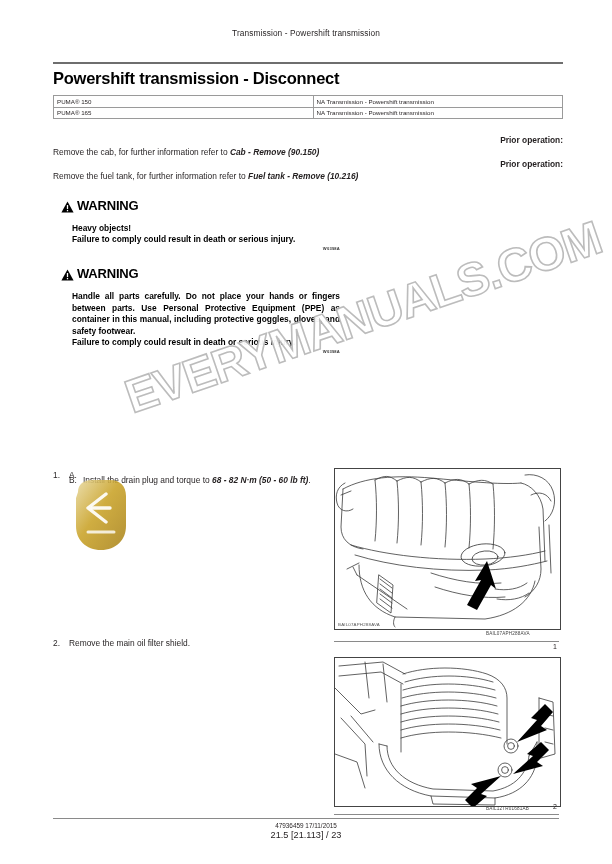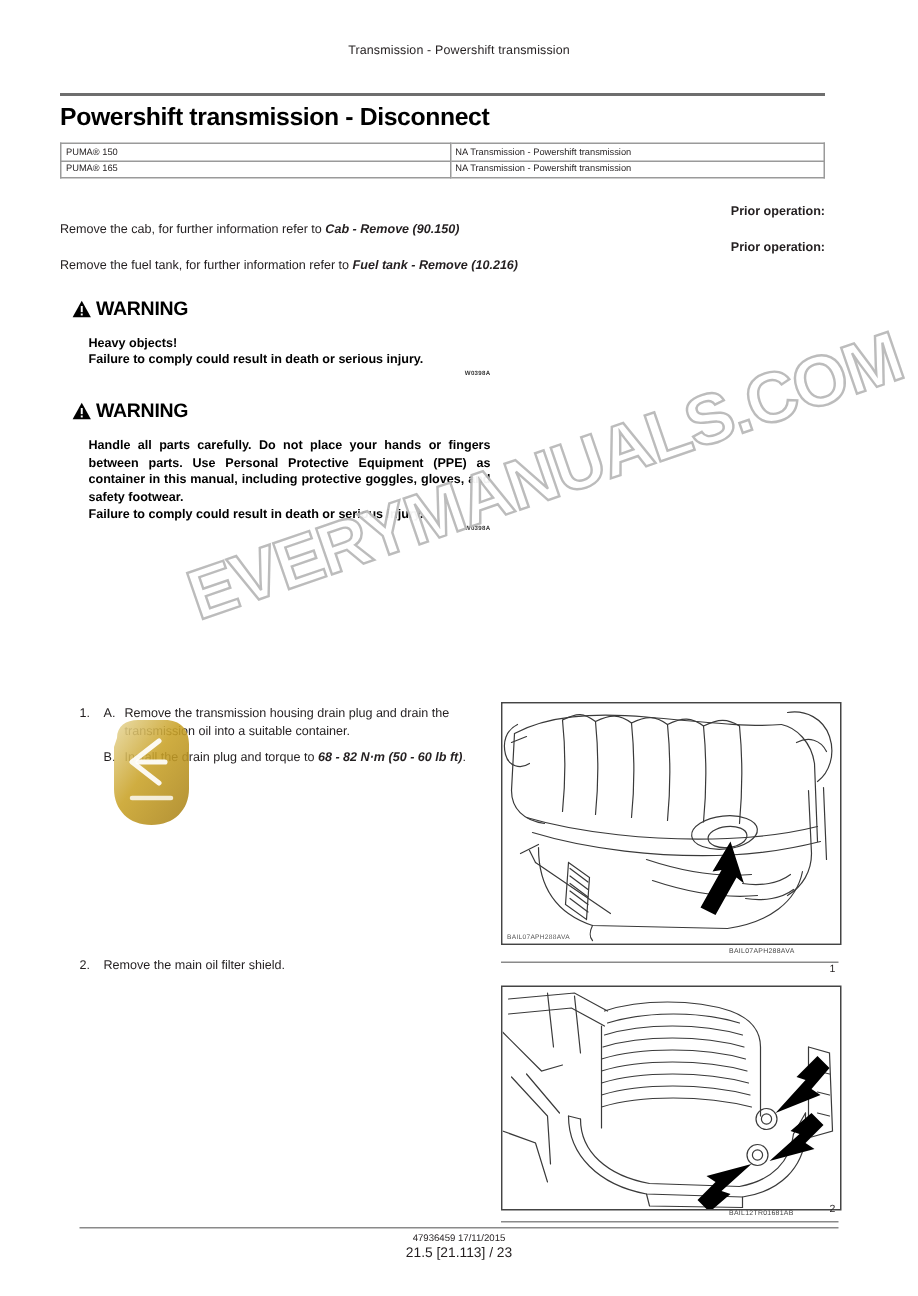--- a/index.html
+++ b/index.html
@@ -24,21 +24,21 @@
     width: 612px;
     text-align: center;
     font-size: 8.3px;
     color: #231f20;
     letter-spacing: 0.1px;
   }
 
   
   .content {
     position: absolute;
-    left: 40px;
+    left: 53px;
     top: 62px;
     width: 510px;
   }
 
   .title-rule {
     height: 2.2px;
     background: #6e6e6e;
     width: 100%;
   }
   .page-title {
@@ -292,21 +292,20 @@
     </div>
     <div class="warn-code">W0398A</div>
   </div>
 
 </div>
 
 <div class="step-row" style="left:53px; top:470px; width:285px;">
   <span class="step-num">1.</span>
   <div class="sub-step">
     <span class="step-letter" style="left:16px; top:0;">A.</span>
-    <span class="step-text">Remove the transmission housing drain plug and drain the transmission oil into a suitable container.</span>
   </div>
   <div class="sub-step">
     <span class="step-letter" style="left:16px; top:0;">B.</span>
     <span class="step-text"><span>Install the drain plug and torque to </span><b>68 - 82 N·m (50 - 60 lb ft)</b><span>.</span></span>
   </div>
 </div>
 
 <div class="step-row" style="left:53px; top:638px; width:285px;">
   <span class="step-num">2.</span>
   <span style="display:inline-block; padding-left:16px;">Remove the main oil filter shield.</span>

